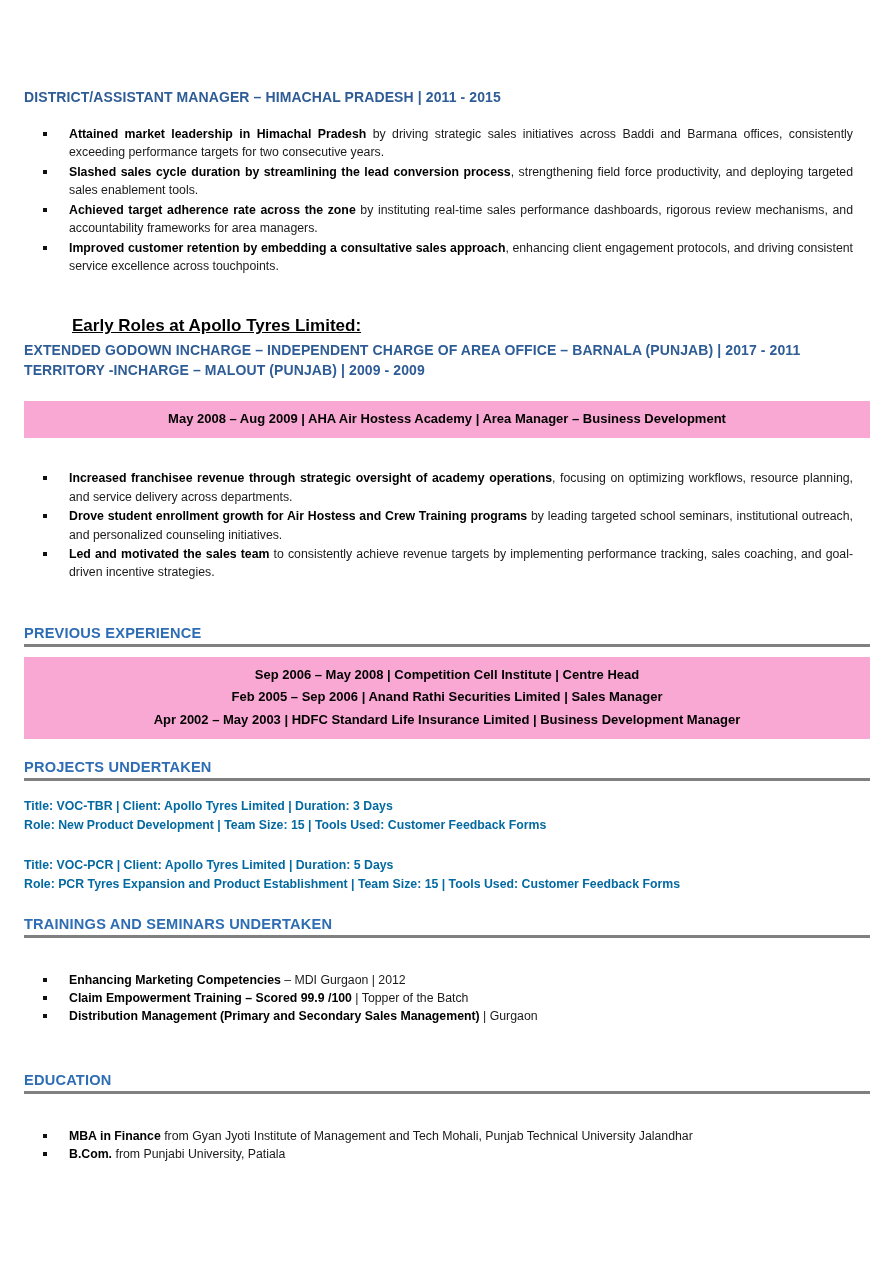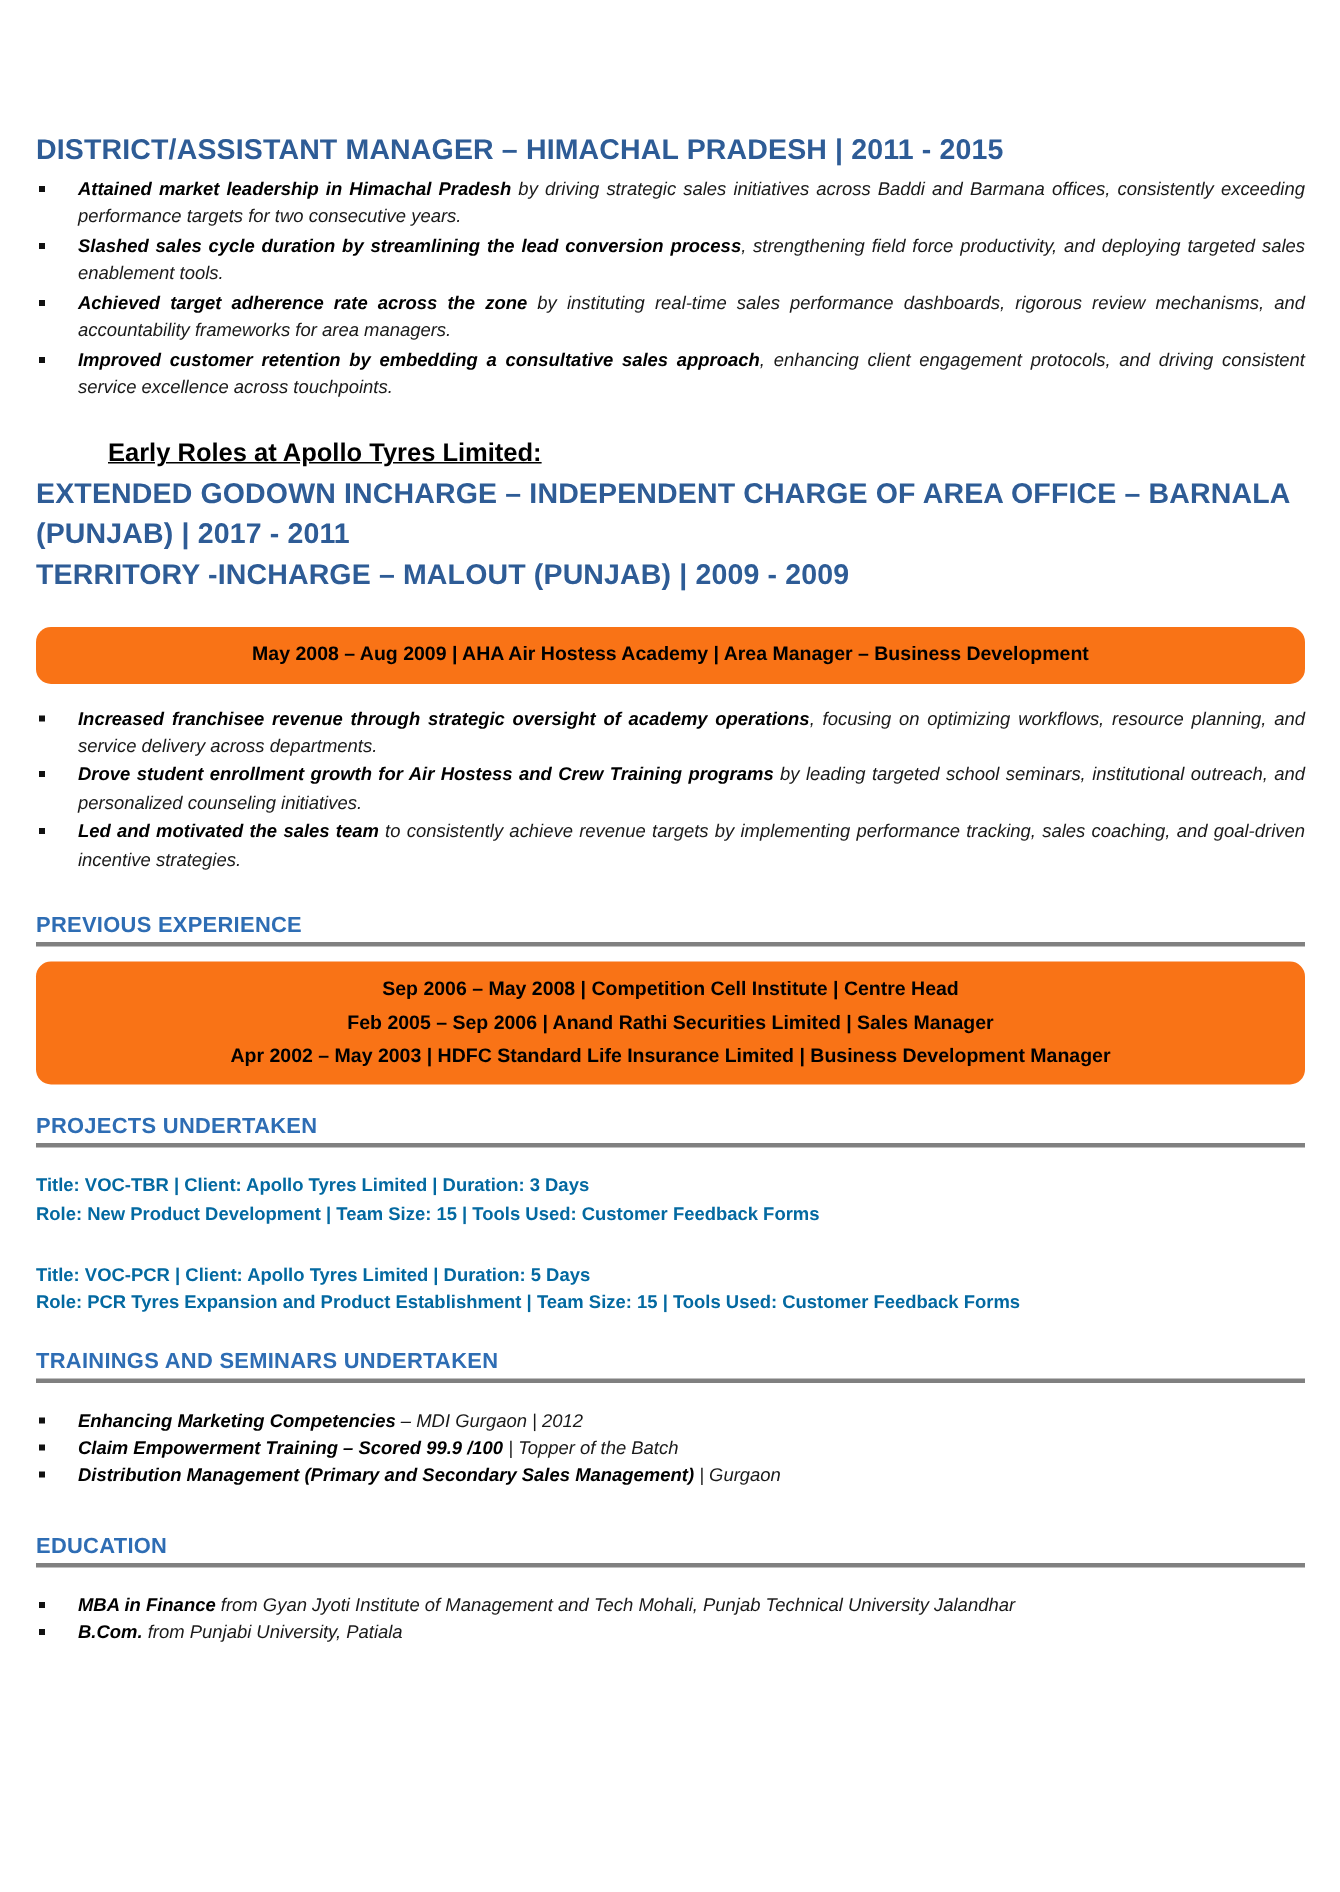--- a/index.html
+++ b/index.html
@@ -26,44 +26,43 @@
     position: absolute;
     left: 24px;
     top: 88px;
     width: 846px;
   }
 
   
   .role-heading {
     color: #2E5C96;
     font-weight: bold;
-    font-size: 19px;
+    font-size: 14px;
     line-height: 1.42;
     letter-spacing: 0.1px;
     margin: 0 0 2px 0;
   }
   .role-heading.tight { margin-bottom: 0; }
 
   
   .sub-heading {
     font-weight: bold;
     font-size: 17px;
     color: #000;
     text-decoration: underline;
     margin: 0 0 3px 0;
     line-height: 1.4;
     padding-left: 48px;
   }
 
   
   ul.bullets {
     list-style: none;
-    margin: 0;
+    margin: 17px;
     padding: 0;
-    font-style: italic;
   }
   ul.bullets > li {
     position: relative;
     padding-left: 28px;
     margin-bottom: 1px;
     font-size: 12.3px;
     line-height: 1.50;
     text-align: justify;
     color: #1a1a1a;
   }
@@ -78,29 +77,28 @@
   }
   ul.bullets.compact > li {
     margin-bottom: 0;
     line-height: 1.48;
     text-align: left;
   }
   .b { font-weight: bold; color: #000; }
 
   
   .banner {
-    background: #f97316;
+    background: #f9a8d4;
     text-align: center;
     font-weight: bold;
     font-size: 13px;
     color: #000;
     padding: 7px 10px 8px 10px;
     line-height: 1.72;
     box-sizing: border-box;
-    border-radius: 10px;
   }
   .banner .line { display: block; }
 
   
   .section-head {
     text-align: left;
     color: #2E6DB4;
     font-weight: bold;
     font-size: 14.6px;
     letter-spacing: 0.2px;

